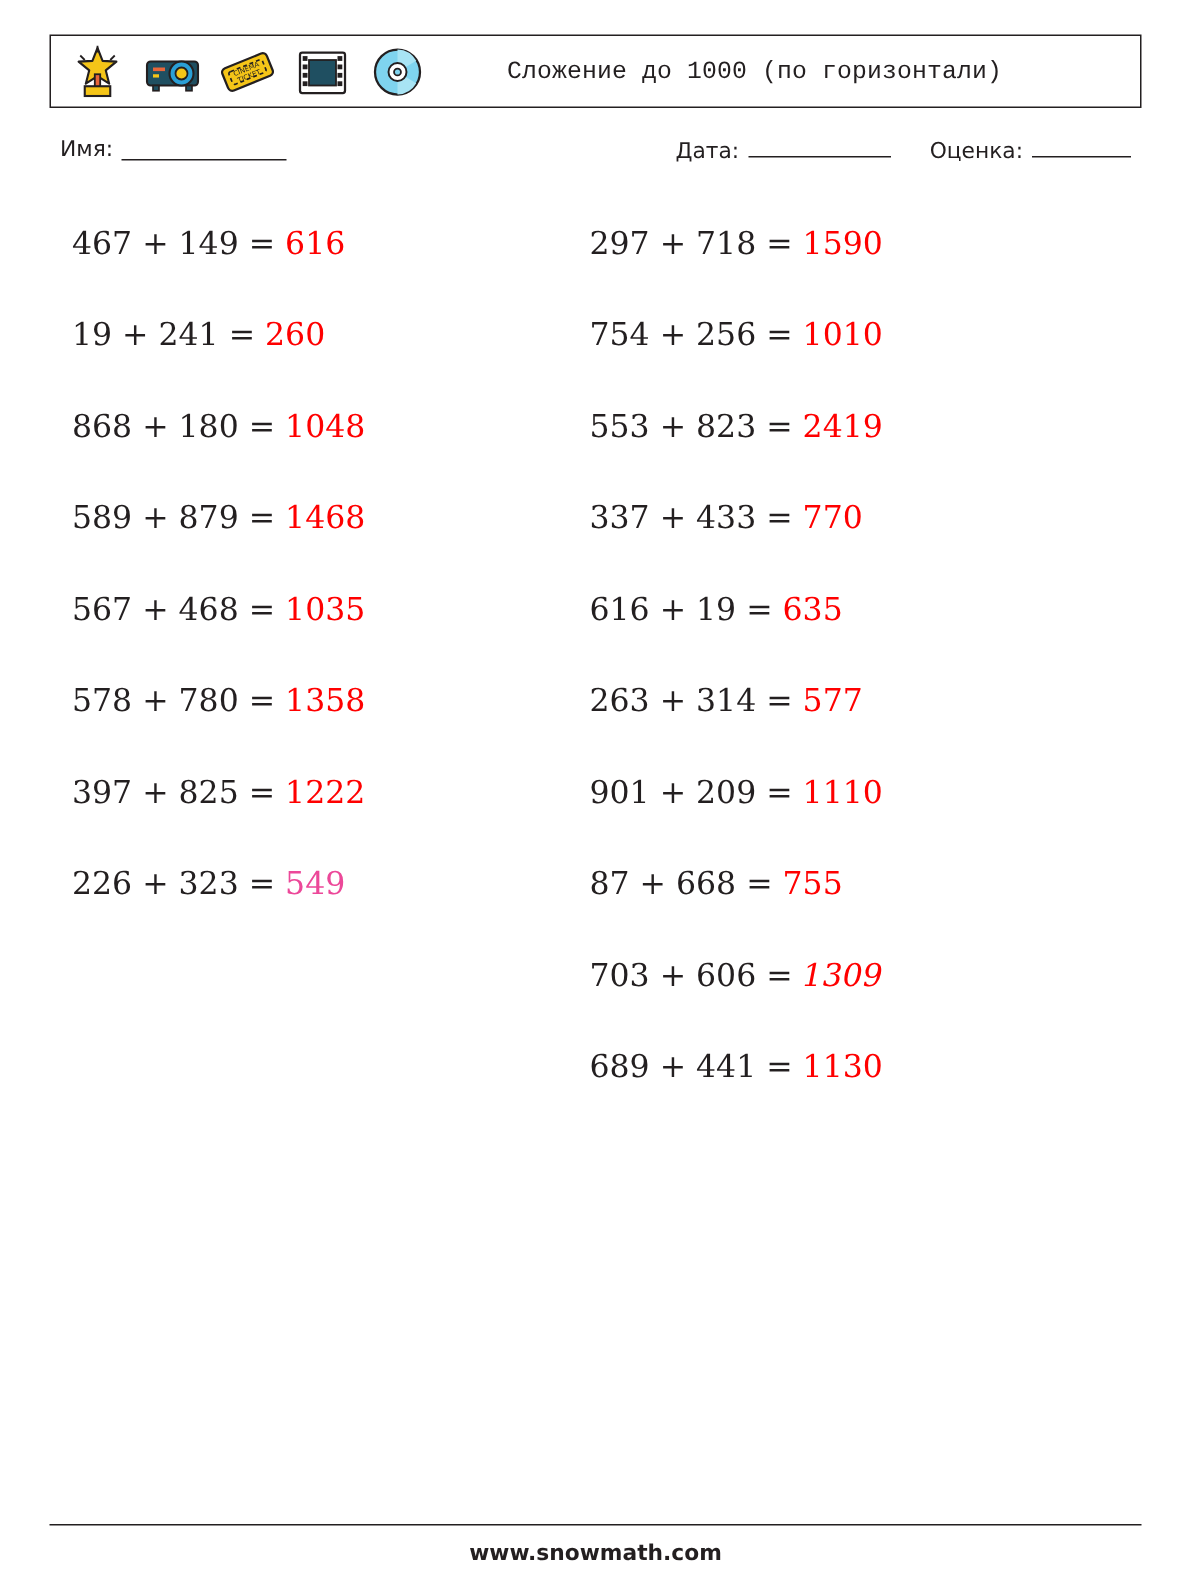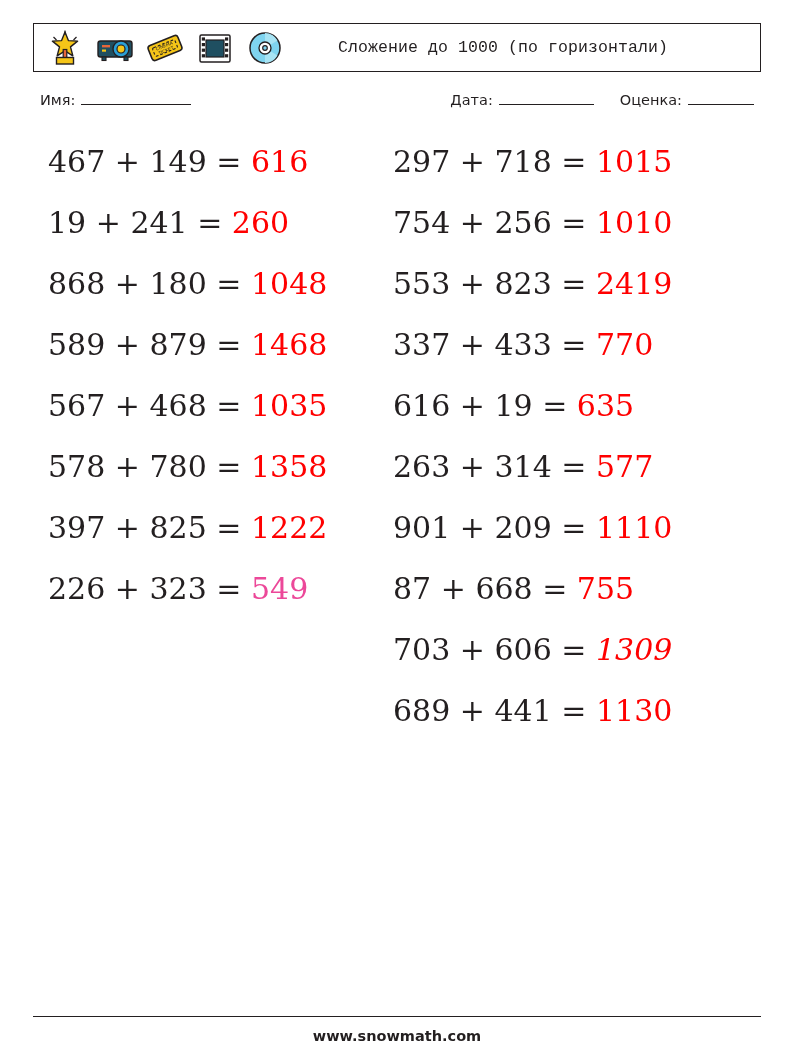--- a/index.html
+++ b/index.html
@@ -64,21 +64,21 @@
     width: 714px;
     height: 24px;
     font-size: 14.5px;
     color: #231f20;
   }
   .meta-left {
     position: absolute;
     left: 0;
     top: 0;
     display: flex;
-    align-items: flex-start;
+    align-items: center;
   }
   .meta-right {
     position: absolute;
     right: 0;
     top: 0;
     display: flex;
     align-items: baseline;
   }
   .meta-label { white-space: nowrap; }
   .blank-line {
@@ -102,21 +102,21 @@
   .col {
     position: absolute;
     top: 0;
   }
   .col-left  { left: 48px;  width: 330px; }
   .col-right { left: 393px; width: 340px; }
 
   .prob {
     height: 61px;
     line-height: 44px;
-    font-size: 30px;
+    font-size: 21px;
     font-family: "DejaVu Serif", serif;
     color: #231f20;
     white-space: nowrap;
   }
   .prob .expr { font-family: "DejaVu Serif", serif; }
   .prob .ans {
     color: #ff0000;
     font-family: "DejaVu Serif", serif;
   }
 
@@ -232,21 +232,21 @@
       <div class="prob"><span class="expr">467 + 149 = </span><span class="ans" style="color: rgb(255, 0, 0);">616</span></div>
       <div class="prob"><span class="expr">19 + 241 = </span><span class="ans" style="color: rgb(255, 0, 0);">260</span></div>
       <div class="prob"><span class="expr">868 + 180 = </span><span class="ans" style="color: rgb(255, 0, 0);">1048</span></div>
       <div class="prob"><span class="expr">589 + 879 = </span><span class="ans" style="color: rgb(255, 0, 0);">1468</span></div>
       <div class="prob"><span class="expr">567 + 468 = </span><span class="ans" style="color: rgb(255, 0, 0);">1035</span></div>
       <div class="prob"><span class="expr">578 + 780 = </span><span class="ans" style="color: rgb(255, 0, 0);">1358</span></div>
       <div class="prob"><span class="expr">397 + 825 = </span><span class="ans" style="color: rgb(255, 0, 0);">1222</span></div>
       <div class="prob"><span class="expr">226 + 323 = </span><span class="ans" style="color: #ec4899;">549</span></div>
     </div>
   <div class="col col-right" id="col-right">
-      <div class="prob"><span class="expr">297 + 718 = </span><span class="ans" style="color: rgb(255, 0, 0);">1015</span></div>
+      <div class="prob"><span class="expr">297 + 718 = </span><span class="ans" style="color: rgb(255, 0, 0);">1590</span></div>
       <div class="prob"><span class="expr">754 + 256 = </span><span class="ans" style="color: rgb(255, 0, 0);">1010</span></div>
       <div class="prob"><span class="expr">553 + 823 = </span><span class="ans" style="color: rgb(255, 0, 0);">2419</span></div>
       <div class="prob"><span class="expr">337 + 433 = </span><span class="ans" style="color: rgb(255, 0, 0);">770</span></div>
       <div class="prob"><span class="expr">616 + 19 = </span><span class="ans" style="color: rgb(255, 0, 0);">635</span></div>
       <div class="prob"><span class="expr">263 + 314 = </span><span class="ans" style="color: rgb(255, 0, 0);">577</span></div>
       <div class="prob"><span class="expr">901 + 209 = </span><span class="ans" style="color: rgb(255, 0, 0);">1110</span></div>
       <div class="prob"><span class="expr">87 + 668 = </span><span class="ans" style="color: rgb(255, 0, 0);">755</span></div>
       <div class="prob"><span class="expr">703 + 606 = </span><span class="ans" style="color: rgb(255, 0, 0); font-style: italic;">1309</span></div>
       <div class="prob"><span class="expr">689 + 441 = </span><span class="ans" style="color: rgb(255, 0, 0);">1130</span></div>
     </div>

